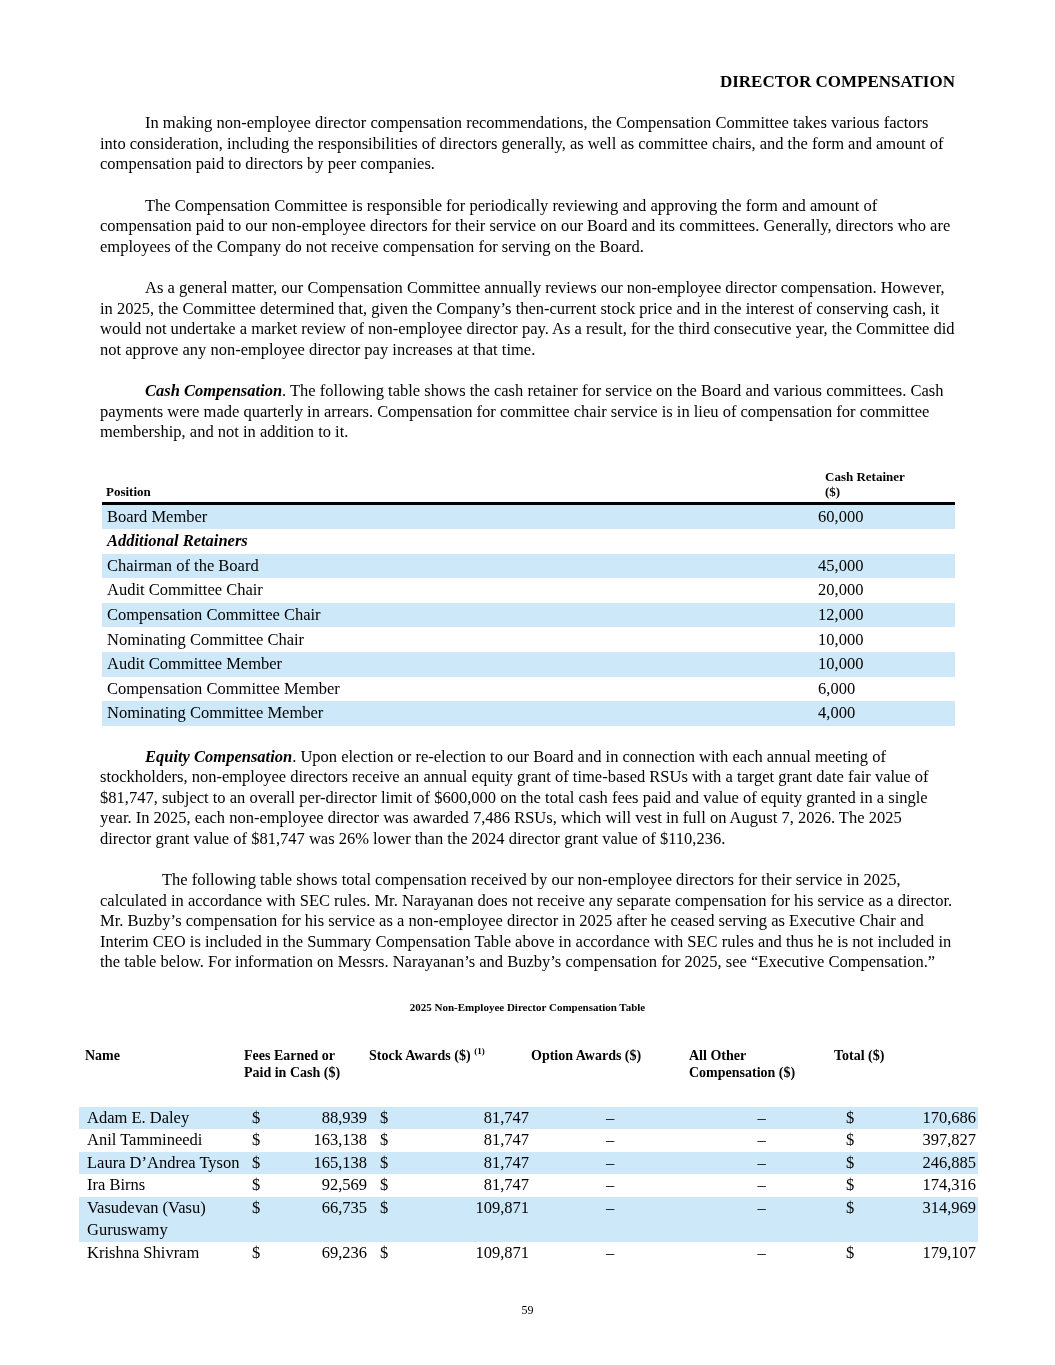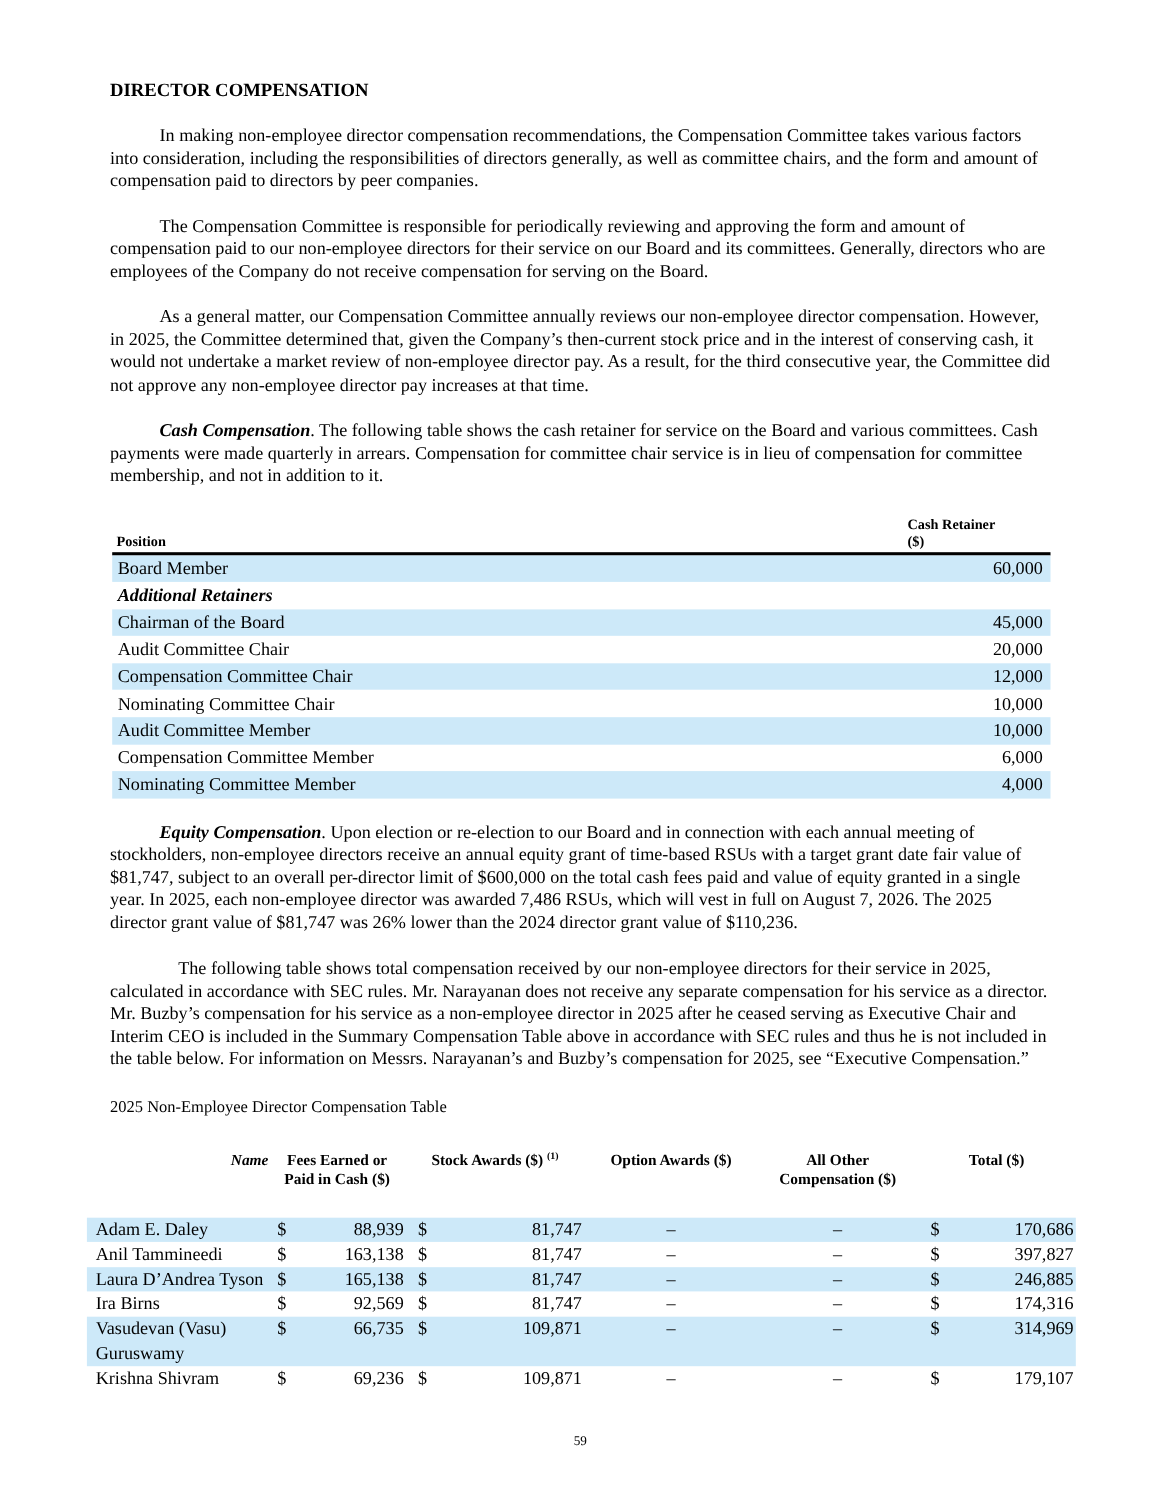--- a/index.html
+++ b/index.html
@@ -4,53 +4,53 @@
 <style>
   html,body{margin:0;padding:0;background:#fff;}
   .page{
     width:1055px;height:1365px;background:#ffffff;color:#000;
     font-family:"Liberation Serif","DejaVu Serif",serif;
     font-size:16.5px;line-height:20.5px;
     position:relative;overflow:hidden;
   }
   .content{padding:72px 100px 0 100px;}
   .doc-title{
-    margin:0;text-align:left;font-size:17px;font-weight:bold;line-height:20px;
+    margin:0;text-align:right;font-size:17px;font-weight:bold;line-height:20px;
   }
   .para{margin:21px 0 0 0;text-indent:45px;}
   .para.indent-lg{text-indent:62px;}
   .lead{font-weight:bold;font-style:italic;}
 
   
   .retainer-table{margin-top:26px;margin-left:2px;width:853px;}
   .rt-header{
     display:flex;align-items:flex-end;
     border-bottom:3px solid #000;padding-bottom:3px;
     font-weight:bold;font-size:13px;line-height:15px;
   }
   .rt-h-pos{flex:1;padding-left:4px;}
   .rt-h-cash{width:130px;text-align:left;}
   .rt-row{display:flex;align-items:center;min-height:24.6px;}
   .rt-row.shaded{background:var(--hl,#cde9f9);}
   .rt-label{flex:1;padding-left:5px;}
   .rt-row.bolditalic .rt-label{font-weight:bold;font-style:italic;}
-  .rt-value{width:130px;text-align:right;padding-right:7px;}
+  .rt-value{width:130px;text-align:left;padding-right:7px;}
 
   
   .table2-title{
-    margin:24px 0 0 0;font-size:15px;font-weight:normal;line-height:20px;
+    margin:24px 0 0 0;text-align:center;font-size:11px;font-weight:bold;line-height:20px;
   }
   .comp-table{margin-left:-21px;width:899px;margin-top:30px;}
   .ct-header{
     display:grid;
     grid-template-columns:165px 125px 162px 158px 145px 144px;
     font-weight:bold;font-size:14px;line-height:17px;align-items:start;
   }
-  .ct-h{text-align:center;}
-  .ct-h.ct-h-name{text-align:right;padding-left:6px;font-style:italic;}
+  .ct-h{text-align:left;}
+  .ct-h.ct-h-name{text-align:left;padding-left:6px;}
   .ct-h sup{font-size:9px;vertical-align:super;line-height:0;}
   .ct-body{margin-top:26px;}
   .ct-row{
     display:grid;
     grid-template-columns:165px 20px 105px 20px 142px 158px 145px 20px 124px;
     align-items:start;line-height:22.5px;
   }
   .ct-row.shaded{background:var(--hl,#cde9f9);}
   .ct-name{padding-left:8px;}
   .ct-sym{text-align:left;}

